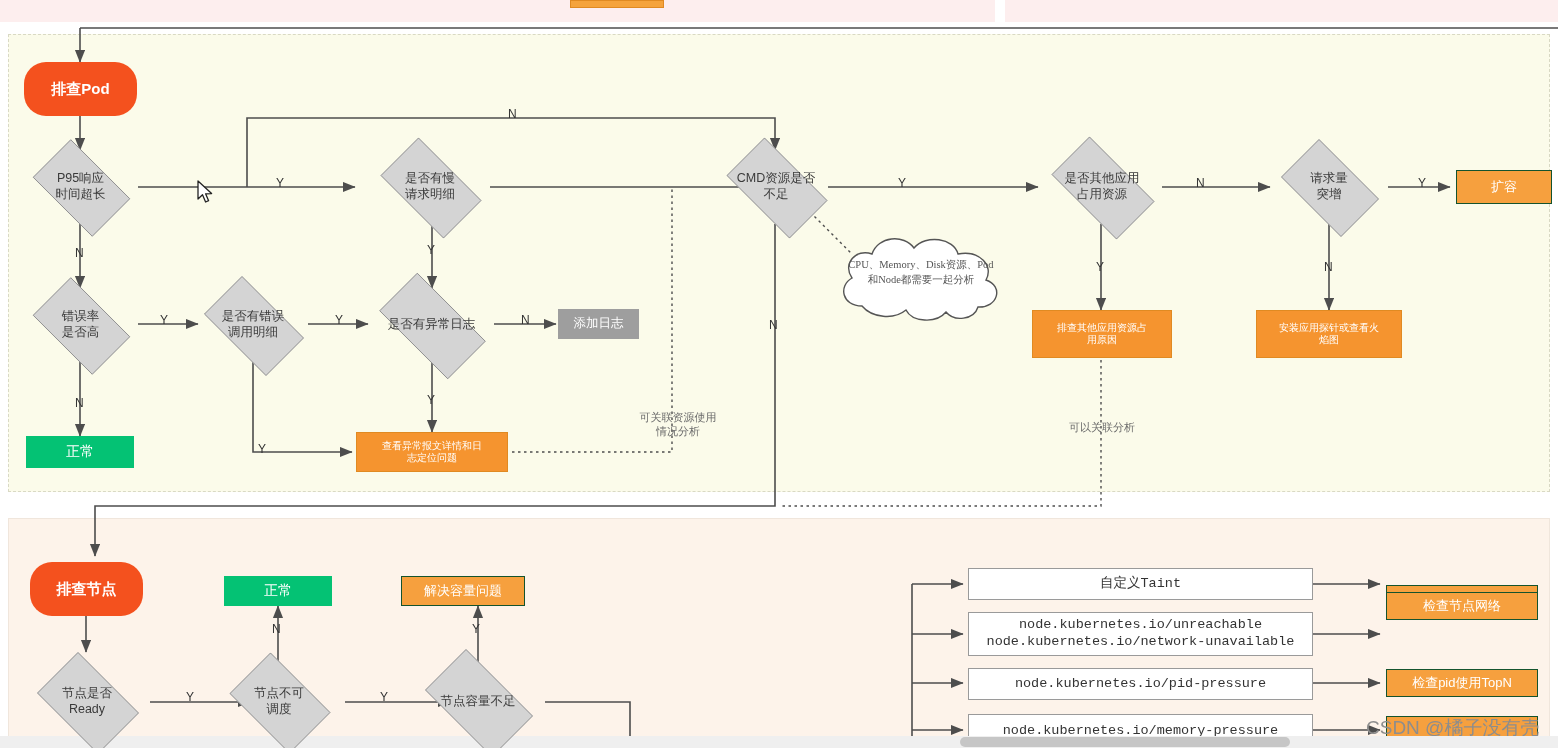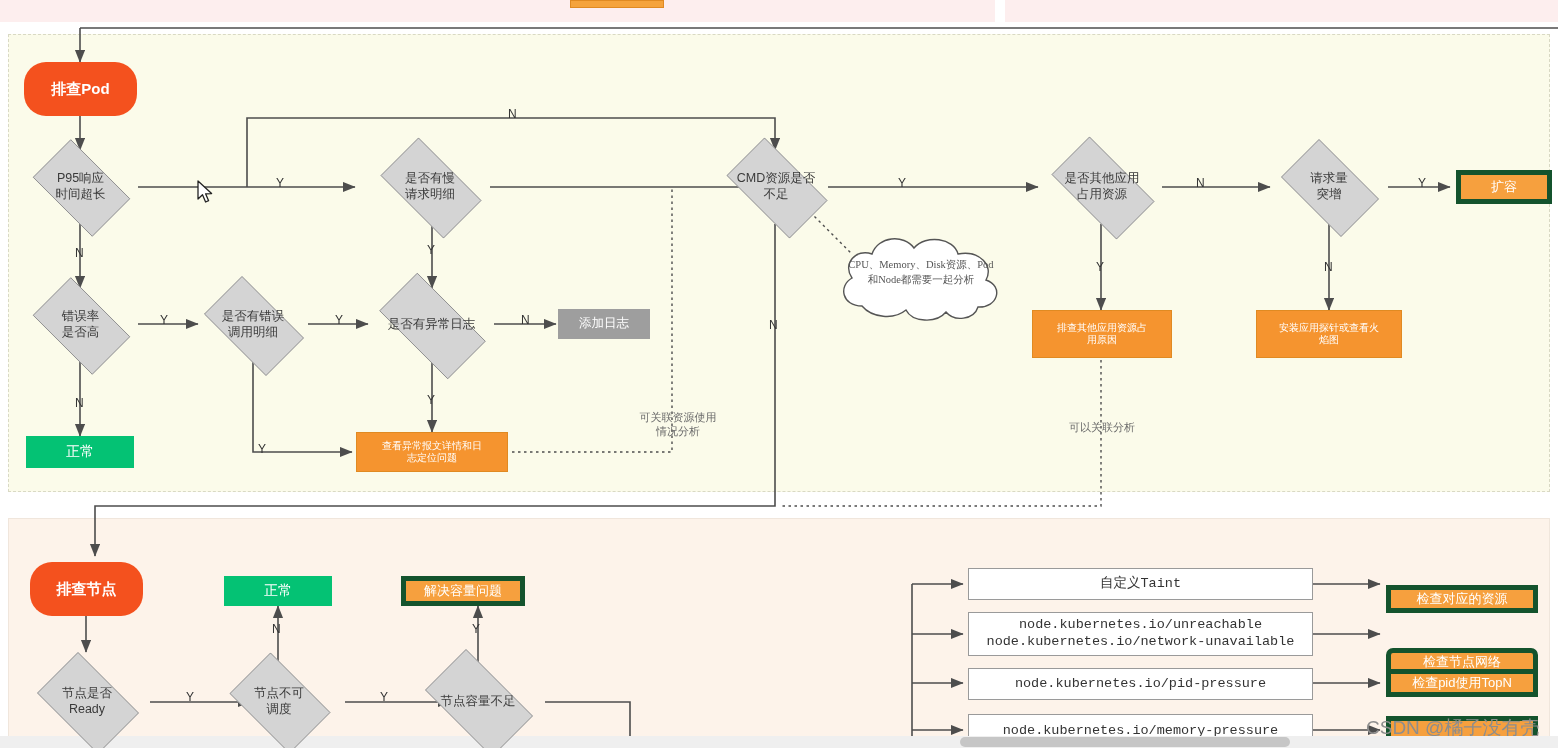--- a/index.html
+++ b/index.html
@@ -29,21 +29,21 @@
   
   .node{position:absolute;box-sizing:border-box;display:flex;align-items:center;
         justify-content:center;text-align:center;line-height:1.25;}
   .terminator{background:#f4511e;color:#ffffff;border-radius:22px;font-size:15px;font-weight:bold;}
   .decision{color:#3a3a3a;font-size:12.5px;}
   .decision .dtext{position:relative;z-index:2;}
   .decision .dshape{position:absolute;left:0;top:0;width:100%;height:100%;
         background:#d4d4d4;border:1px solid #7b7b7b;
         transform:rotate(45deg) scale(0.707);z-index:1;}
   .process-orange{background:#f5942f;color:#ffffff;border:1px solid #e08a22;font-size:10px;}
-  .process-orange-light{background:#f6a03e;color:#ffffff;border:5px solid #14532d;font-size:13px;}
+  .process-orange-light{background:#f6a03e;color:#ffffff;border:1px solid #14532d;font-size:13px;}
   .process-green{background:#04c274;color:#ffffff;font-size:14px;}
   .process-gray{background:#9e9e9e;color:#ffffff;font-size:12.5px;}
   .process-white{background:#ffffff;color:#333333;border:1px solid #9a9a9a;font-size:13.5px;
         font-family:Liberation Mono, monospace;}
 
   
   svg.wires{position:absolute;left:0;top:0;width:1558px;height:748px;pointer-events:none;}
   .ln{stroke:#4d4d4d;stroke-width:1.6;fill:none;}
   .ln-dot{stroke:#4d4d4d;stroke-width:1.4;fill:none;stroke-dasharray:2.5 3.5;}
   .lbl{position:absolute;font-size:12px;color:#333;font-family:"Liberation Sans",sans-serif;}
@@ -191,21 +191,21 @@
 
   <div class="node decision" style="left:1270px;top:150px;width:118px;height:74px;">
     <span class="dshape"></span>
     <span class="dtext">请求量<br>突增</span>
   </div>
 
   <div class="node process-green" style="left:26px;top:436px;width:108px;height:32px;">
     <span>正常</span>
   </div>
 
-  <div class="node process-gray" style="left:558px;top:309px;width:92px;height:30px;">
+  <div class="node process-gray" style="left:558px;top:309px;width:81px;height:30px;">
     <span>添加日志</span>
   </div>
 
   <div class="node process-orange" style="left:356px;top:432px;width:152px;height:40px;">
     <span>查看异常报文详情和日<br>志定位问题</span>
   </div>
 
   <div class="node process-orange" style="left:1032px;top:310px;width:140px;height:48px;">
     <span>排查其他应用资源占<br>用原因</span>
   </div>
@@ -288,21 +288,21 @@
   <div class="node process-white" style="left:968px;top:668px;width:345px;height:32px;">
     <span>node.kubernetes.io/pid-pressure</span>
   </div>
   <div class="node process-white" style="left:968px;top:714px;width:345px;height:34px;">
     <span>node.kubernetes.io/memory-pressure</span>
   </div>
 
   <div class="node process-orange-light" style="left:1386px;top:570px;width:152px;height:28px;margin-top:15px;">
     <span>检查对应的资源</span>
   </div>
-  <div class="node process-orange-light" style="left:1386px;top:648px;width:152px;height:28px;border-radius:7px;">
+  <div class="node process-orange-light" style="left:1386px;top:592px;width:152px;height:28px;">
     <span>检查节点网络</span>
   </div>
   <div class="node process-orange-light" style="left:1386px;top:669px;width:152px;height:28px;">
     <span>检查pid使用TopN</span>
   </div>
   <div class="node process-orange-light" style="left:1386px;top:716px;width:152px;height:28px;">
     <span></span>
   </div>
 
   <div id="watermark">CSDN @橘子没有壳</div>

